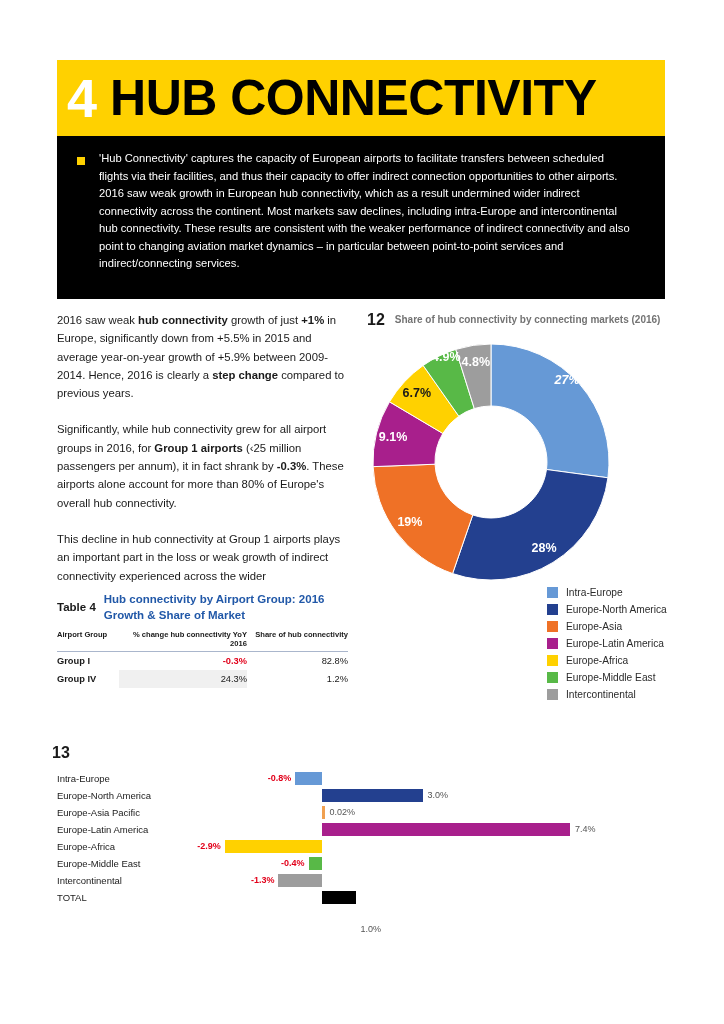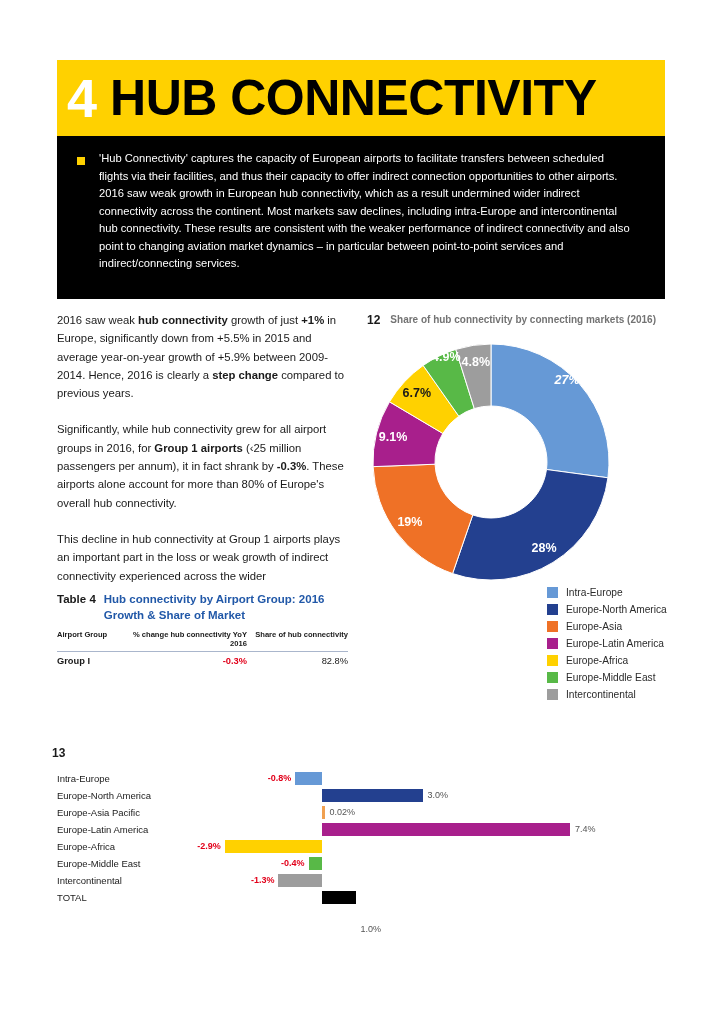--- a/index.html
+++ b/index.html
@@ -92,21 +92,21 @@
   .fig12 {
     position: absolute;
     left: 367px; top: 312px;
     width: 300px;
   }
   .fig-head {
     display: flex;
     align-items: flex-start;
   }
   .fig-num {
-    font-size: 12px;
+    font-size: 16px;
     font-weight: bold;
     color: #1a1a1a;
     flex: 0 0 auto;
     margin-right: 10px;
     line-height: 16px;
   }
   .fig-title {
     font-size: 10px;
     font-weight: bold;
     color: #737373;
@@ -149,21 +149,21 @@
   }
 
   
   .table4 {
     position: absolute;
     left: 57px; top: 592px;
     width: 291px;
   }
   .tbl-head {
     display: flex;
-    align-items: flex-start;
+    align-items: center;
   }
   .tbl-num {
     font-size: 11.5px;
     font-weight: bold;
     color: #1a1a1a;
     flex: 0 0 auto;
     margin-right: 8px;
     line-height: 15.5px;
   }
   .tbl-title {
@@ -339,20 +339,25 @@
           <th class="r" style="width:128px">% change hub connectivity YoY 2016</th>
           <th class="r" style="width:101px">Share of hub connectivity</th>
         </tr>
       </thead>
       <tbody id="table4-body">
           <tr>
             <td class="lbl">Group I</td>
             <td class="r"><span class="neg">-0.3%</span></td>
             <td class="r">82.8%</td>
           </tr>
+          <tr class="alt">
+            <td class="lbl">Group IV</td>
+            <td class="r shade"><span>24.3%</span></td>
+            <td class="r">1.2%</td>
+          </tr>
         </tbody>
     </table>
   </div>
 
   <div class="fig13">
     <div class="fig13-head">
       <span class="fig-num">13</span>
     </div>
     <div class="bar-rows" id="bar-rows">
         <div class="bar-row">

